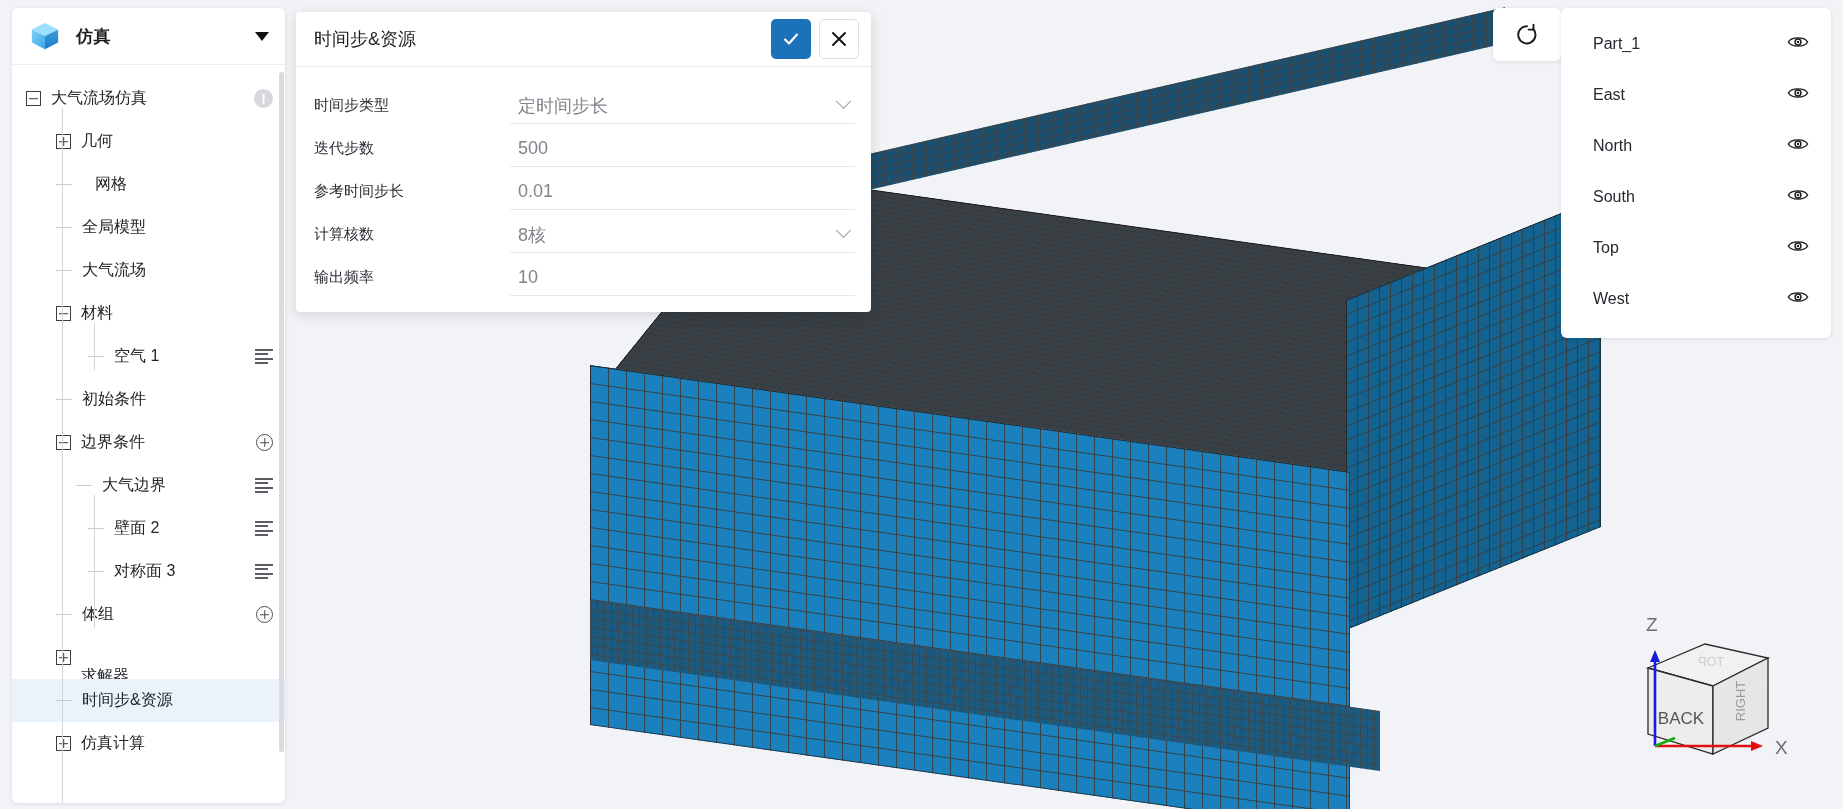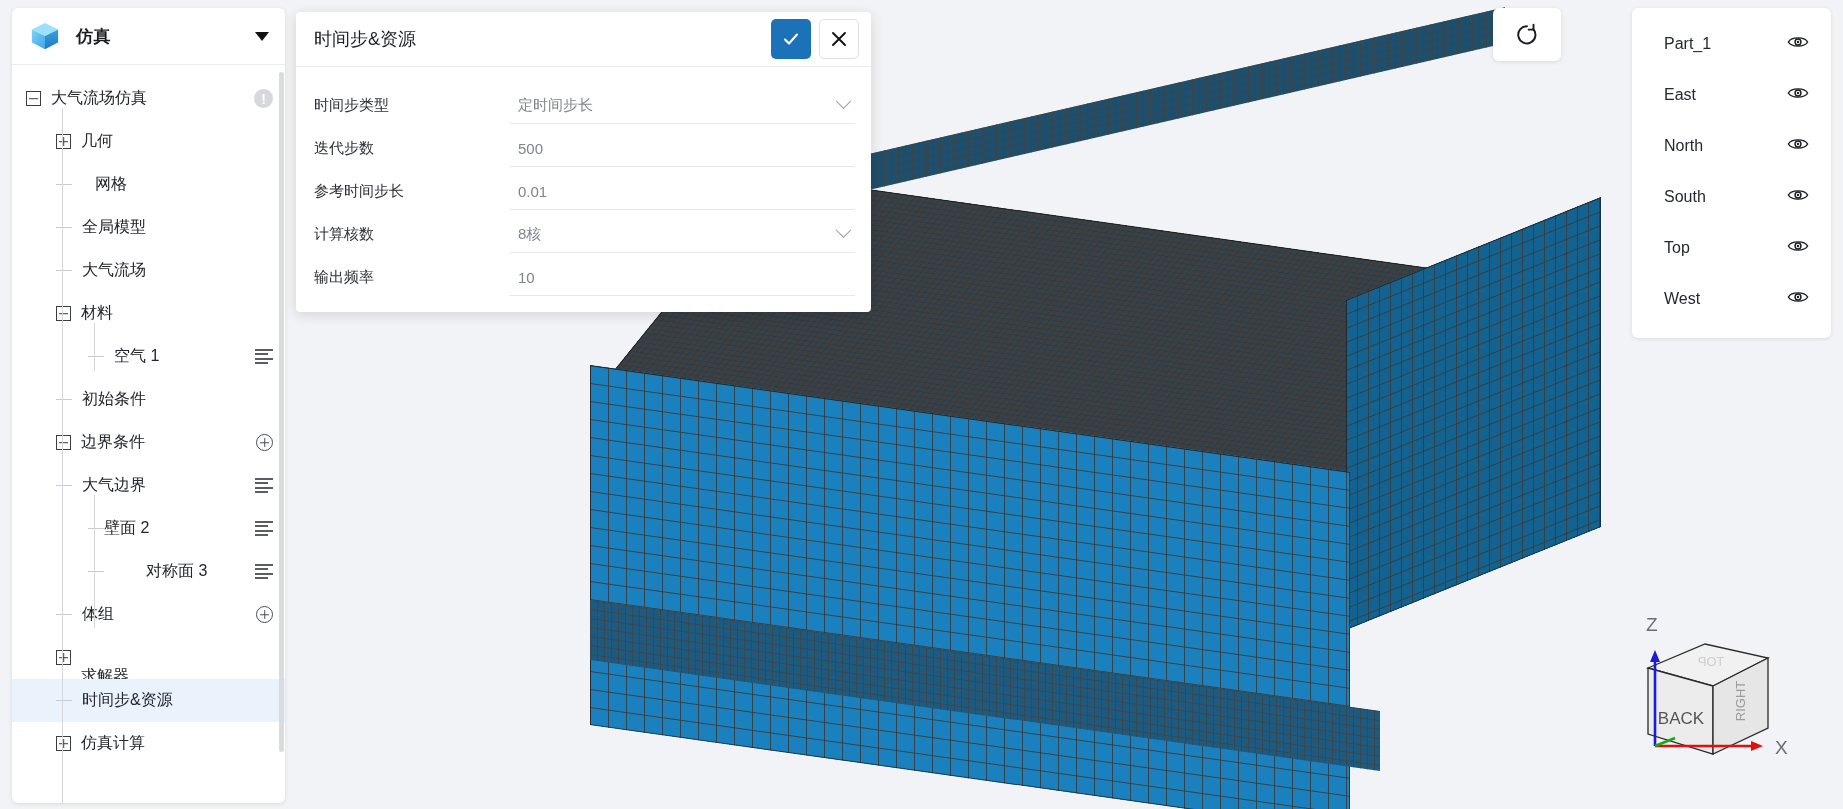--- a/index.html
+++ b/index.html
@@ -237,33 +237,33 @@
     padding-bottom: 9px;
   }
   .fld-ctl {
     flex: 1 1 auto;
     margin-right: 16px;
     border-bottom: 1px solid #e6e8ec;
     height: 36px;
     display: flex; align-items: center;
     padding: 0 6px 0 8px;
   }
-  .fld-value { font-size: 15px; color: #80848c; }
+  .fld-value { font-size: 18px; color: #80848c; }
   .chev {
     margin-left: auto;
     width: 11px; height: 11px;
     border-right: 1.6px solid #9aa0a8;
     border-bottom: 1.6px solid #9aa0a8;
     transform: rotate(45deg) translate(-3px,-3px);
   }
 
   
   #rightpanel {
     position: absolute; right: 12px; top: 8px;
-    width: 199px;
+    width: 270px;
     background: #fff;
     border-radius: 6px;
     box-shadow: 0 1px 4px rgba(0,0,0,.10);
     padding: 10px 0 14px 0;
   }
   .rp-row {
     height: 51px;
     display: flex; align-items: center;
     padding: 0 22px 0 32px;
     font-size: 16px; color: #25282e;
@@ -369,41 +369,41 @@
         </div>
         <div class="tree-row" style="padding-left: 44px;">
           <span class="elbow"></span>
           <span class="lbl" style="margin-left: 10px;">初始条件</span>
         </div>
         <div class="tree-row" style="padding-left: 44px;">
           <span class="box-toggle"></span>
           <span class="lbl" style="margin-left: 10px;">边界条件</span>
           <span class="plus-circle"></span>
         </div>
-        <div class="tree-row" style="padding-left: 44px; justify-content: center;">
+        <div class="tree-row" style="padding-left: 64px; justify-content: center;">
           <span class="elbow"></span>
           <span class="lbl" style="margin-left: 10px;">大气边界</span>
           <span class="trail-icon">
             <i></i>
             <i></i>
             <i></i>
             <i></i>
           </span>
         </div>
         <div class="tree-row" style="padding-left: 76px;">
           <span class="elbow"></span>
-          <span class="lbl" style="">壁面 2</span>
+          <span class="lbl" style="margin-left: 10px;">壁面 2</span>
           <span class="trail-icon">
             <i></i>
             <i></i>
             <i></i>
             <i></i>
           </span>
         </div>
-        <div class="tree-row" style="padding-left: 76px; gap: 32px;">
+        <div class="tree-row" style="padding-left: 76px;">
           <span class="elbow"></span>
           <span class="lbl" style="margin-left: 10px;">对称面 3</span>
           <span class="trail-icon">
             <i></i>
             <i></i>
             <i></i>
             <i></i>
           </span>
         </div>
         <div class="tree-row" style="padding-left: 44px;">

